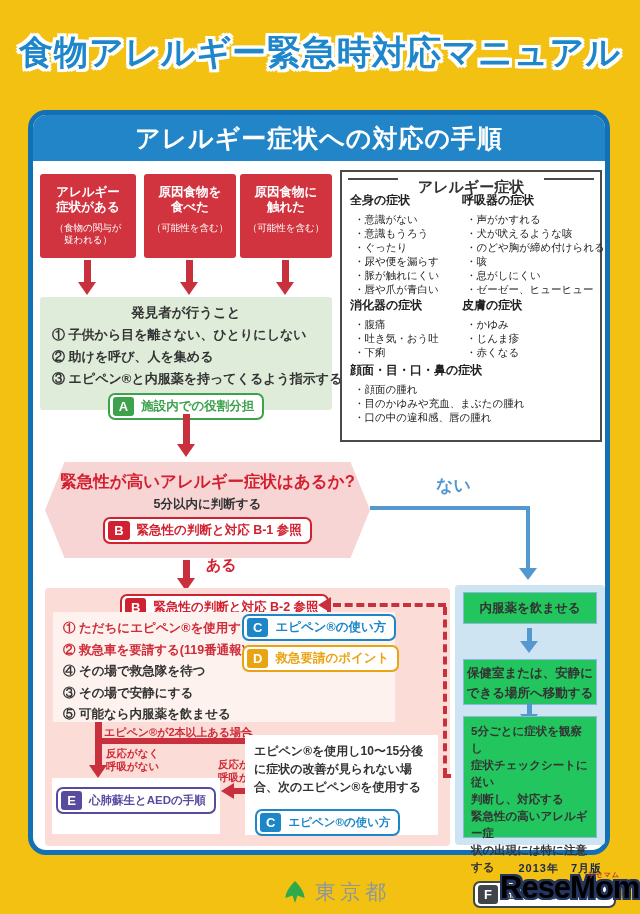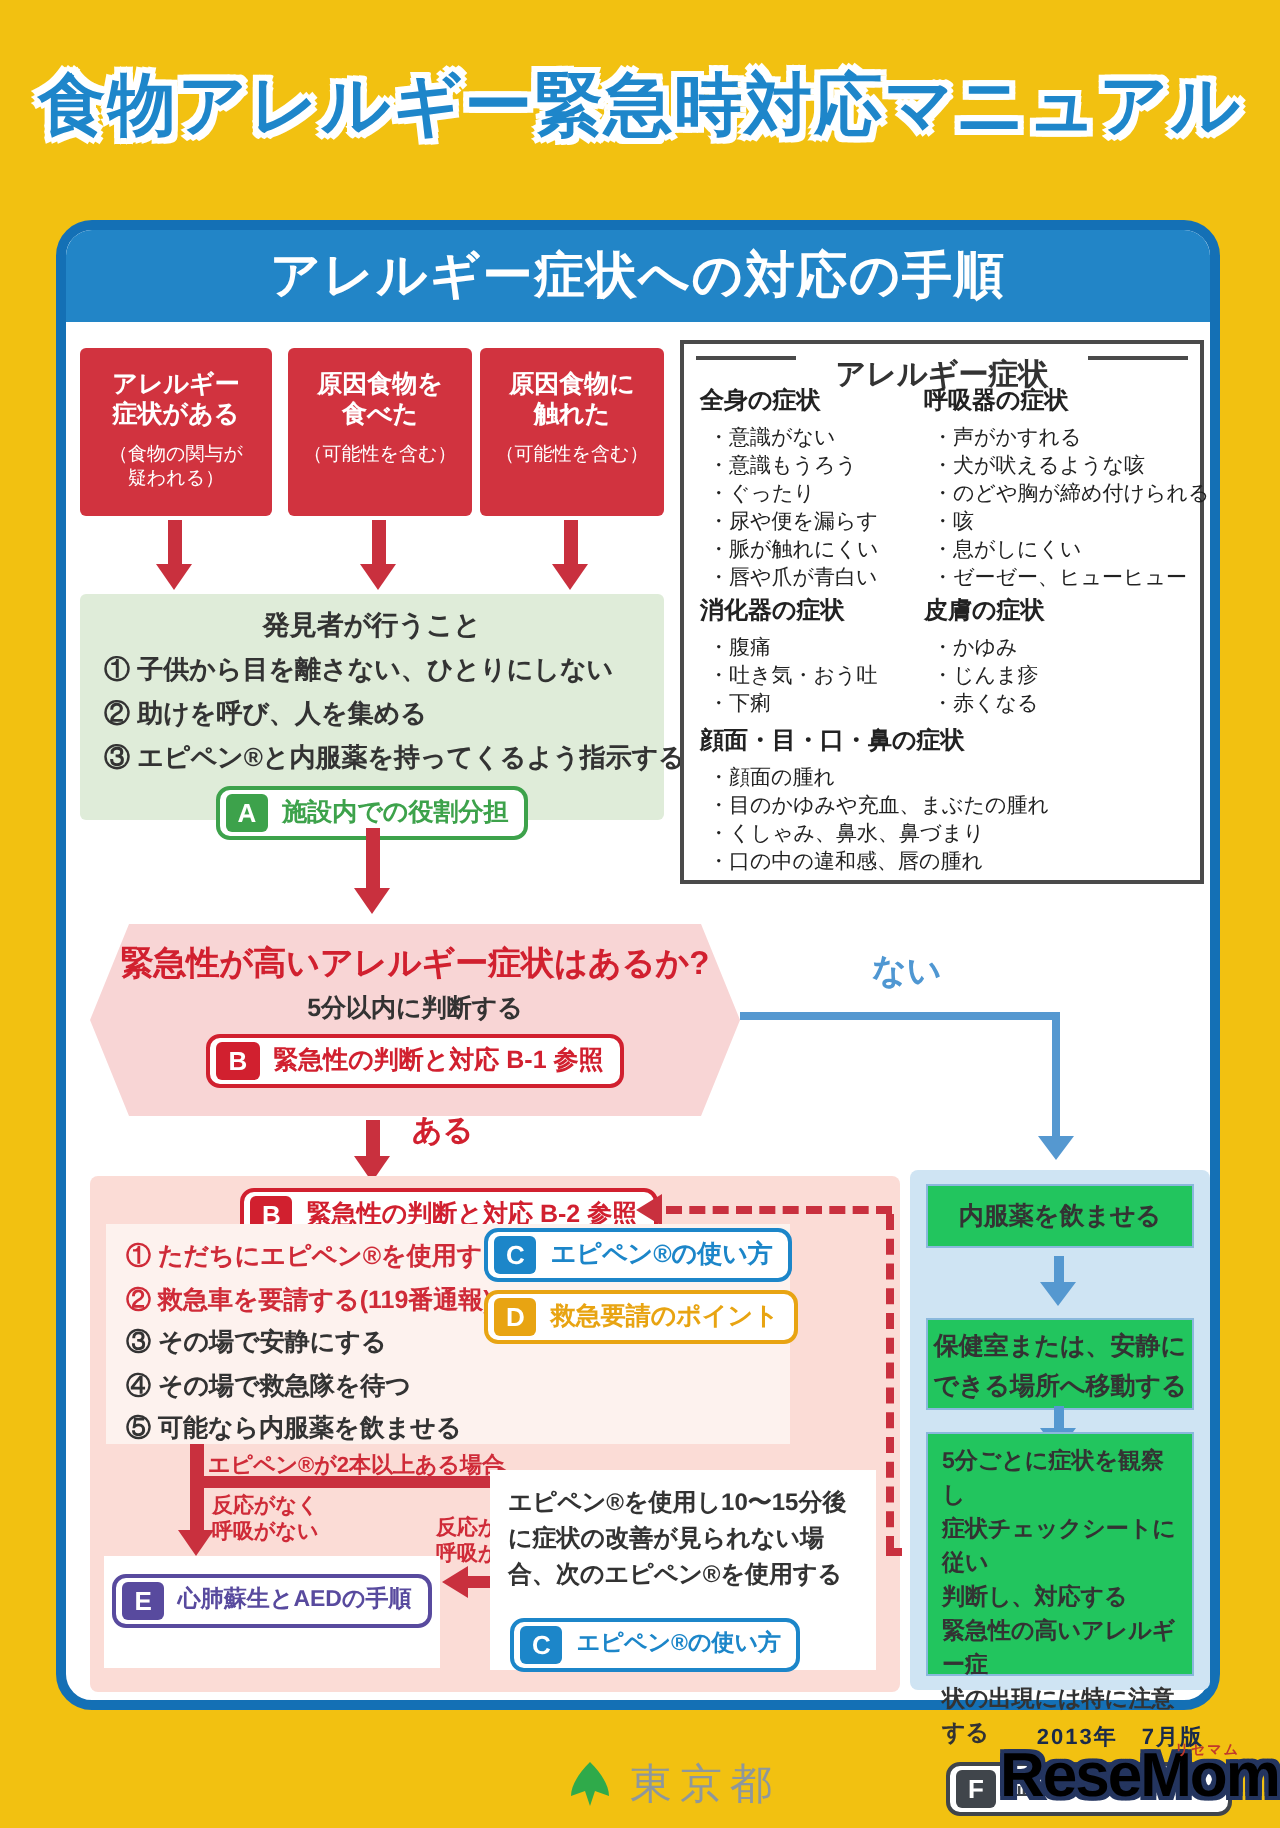--- a/index.html
+++ b/index.html
@@ -168,21 +168,20 @@
 <div class="abs" style="left:462px;top:297px;width:136px;">
   <div class="sgname">皮膚の症状</div>
   <div class="sgitem">・かゆみ</div>
   <div class="sgitem">・じんま疹</div>
   <div class="sgitem">・赤くなる</div>
 </div>
 <div class="abs" style="left:350px;top:362px;width:246px;">
   <div class="sgname">顔面・目・口・鼻の症状</div>
   <div class="sgitem">・顔面の腫れ</div>
   <div class="sgitem">・目のかゆみや充血、まぶたの腫れ</div>
-  <div class="sgitem">・くしゃみ、鼻水、鼻づまり</div>
   <div class="sgitem">・口の中の違和感、唇の腫れ</div>
 </div>
 
 <div class="abs line-r" style="left:183px;top:414px;width:7px;height:30px;"></div>
 <div class="abs t-down-r" style="left:177px;top:444px;"></div>
 
 <div class="abs hex">
   <div class="q">緊急性が高いアレルギー症状はあるか?</div>
   <div class="note">5分以内に判断する</div>
   <span class="pill c-b">
@@ -208,22 +207,22 @@
 </span>
 
 <div class="abs dash-h" style="left:333px;top:603px;width:113px;height:0;"></div>
 <div class="abs t-left-r" style="left:318px;top:597px;"></div>
 <div class="abs dash-v" style="left:443px;top:607px;width:0;height:169px;"></div>
 <div class="abs dash-h" style="left:443px;top:774px;width:20px;height:0;"></div>
 
 <div class="abs steps-box">
   <div class="step red">① ただちにエピペン®を使用する</div>
   <div class="step red">② 救急車を要請する(119番通報)</div>
+  <div class="step">④ その場で救急隊を待つ</div>
   <div class="step">③ その場で安静にする</div>
-  <div class="step">④ その場で救急隊を待つ</div>
   <div class="step">⑤ 可能なら内服薬を飲ませる</div>
 </div>
 <span class="pill c-c abs" style="left:242px;top:614px;">
   <span class="sq">C</span>
   <span>エピペン®の使い方</span>
 </span>
 <span class="pill c-d abs" style="left:242px;top:645px;">
   <span class="sq">D</span>
   <span>救急要請のポイント</span>
 </span>

